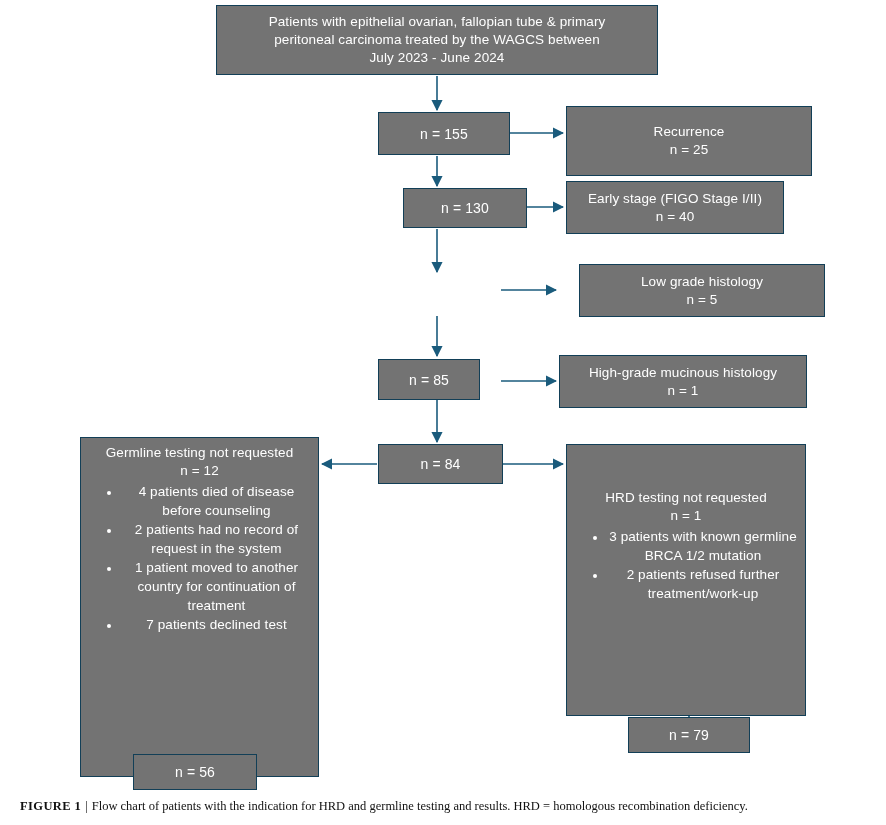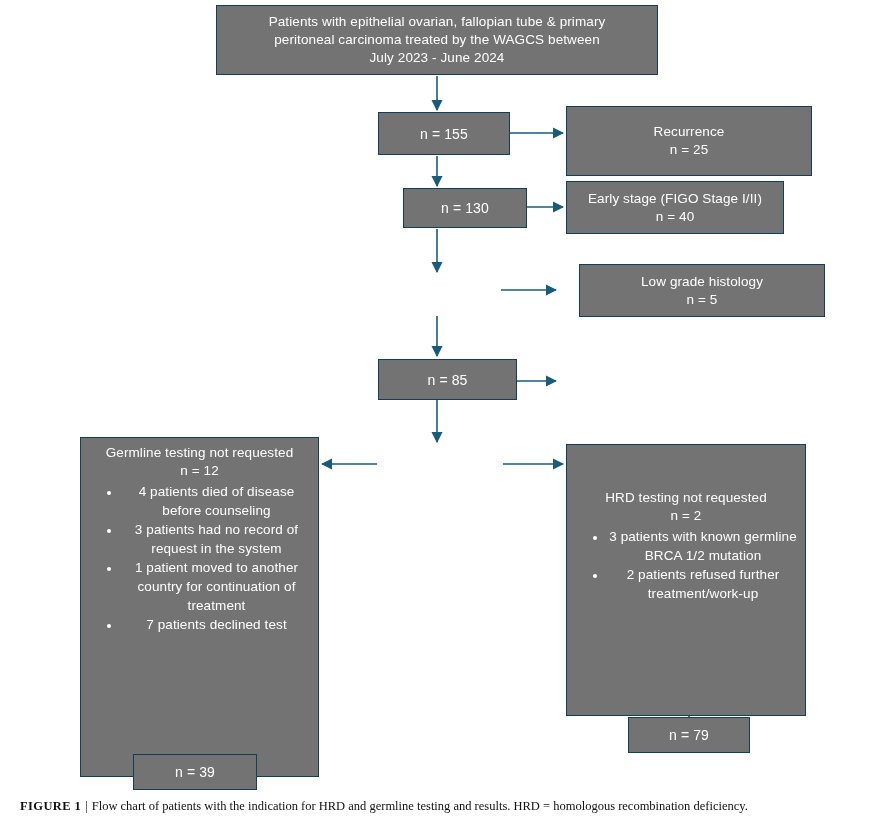--- a/index.html
+++ b/index.html
@@ -147,63 +147,70 @@
 
   <div class="box node-n" style="left:378px; top:112px; width:132px; height:43px;">
     <span class="ttl">n = 155</span>
   </div>
 
   <div class="box node-n" style="left:378px; top:188px; width:124px; height:40px;margin-left:25px;">
     <span class="ttl">n = 130</span>
   </div>
 
 
-  <div class="box node-n" style="left:378px; top:359px; width:139px; height:41px;">
+  <div class="box node-n" style="left:378px; top:359px; width:102px; height:41px;">
     <span class="ttl">n = 85</span>
   </div>
 
+  <div class="box node-n" style="left:378px; top:444px; width:125px; height:40px;">
+    <span class="ttl">n = 84</span>
+  </div>
 
   <div class="box" style="left:566px; top:106px; width:246px; height:70px;">
     <span class="ttl">Recurrence
 n = 25</span>
   </div>
 
   <div class="box" style="left:566px; top:181px; width:218px; height:53px;">
     <span class="ttl">Early stage (FIGO Stage I/II)
 n = 40</span>
   </div>
 
   <div class="box" style="left:559px; top:264px; width:246px; height:53px;margin-left:20px;">
     <span class="ttl">Low grade histology
 n = 5</span>
   </div>
 
+  <div class="box" style="left:559px; top:355px; width:248px; height:53px;">
+    <span class="ttl">High-grade mucinous histology
+n = 1</span>
+  </div>
 
   <div class="box listbox" style="left:80px; top:437px; width:239px; height:340px;">
     <div class="head">Germline testing not requested
 n = 12</div>
     <ul>
       <li>4 patients died of disease before counseling</li>
-      <li>3 patients had no record of request in the system</li>
+      <li>2 patients had no record of request in the system</li>
       <li>1 patient moved to another country for continuation of treatment</li>
       <li>7 patients declined test</li>
     </ul>
   </div>
 
   <div class="box listbox" style="left:566px; top:444px; width:240px; height:272px; justify-content:flex-start;">
     <div class="head" style="padding-top:44px;">HRD testing not requested
-n = 2</div>
+n = 1</div>
     <ul>
       <li>3 patients with known germline BRCA 1/2 mutation</li>
       <li>2 patients refused further treatment/work-up</li>
     </ul>
   </div>
 
   <div class="box node-n" style="left:133px; top:754px; width:124px; height:36px;">
-    <span class="ttl">n = 39</span>
+    <span class="ttl">n = 56</span>
   </div>
 
   <div class="box node-n" style="left:628px; top:717px; width:122px; height:36px;">
     <span class="ttl">n = 79</span>
   </div>
 
   <div id="caption">
     <span class="figlabel">FIGURE 1</span><span class="sep">|</span><span>Flow chart of patients with the indication for HRD and germline testing and results. HRD = homologous recombination deficiency.</span>
   </div>
 

